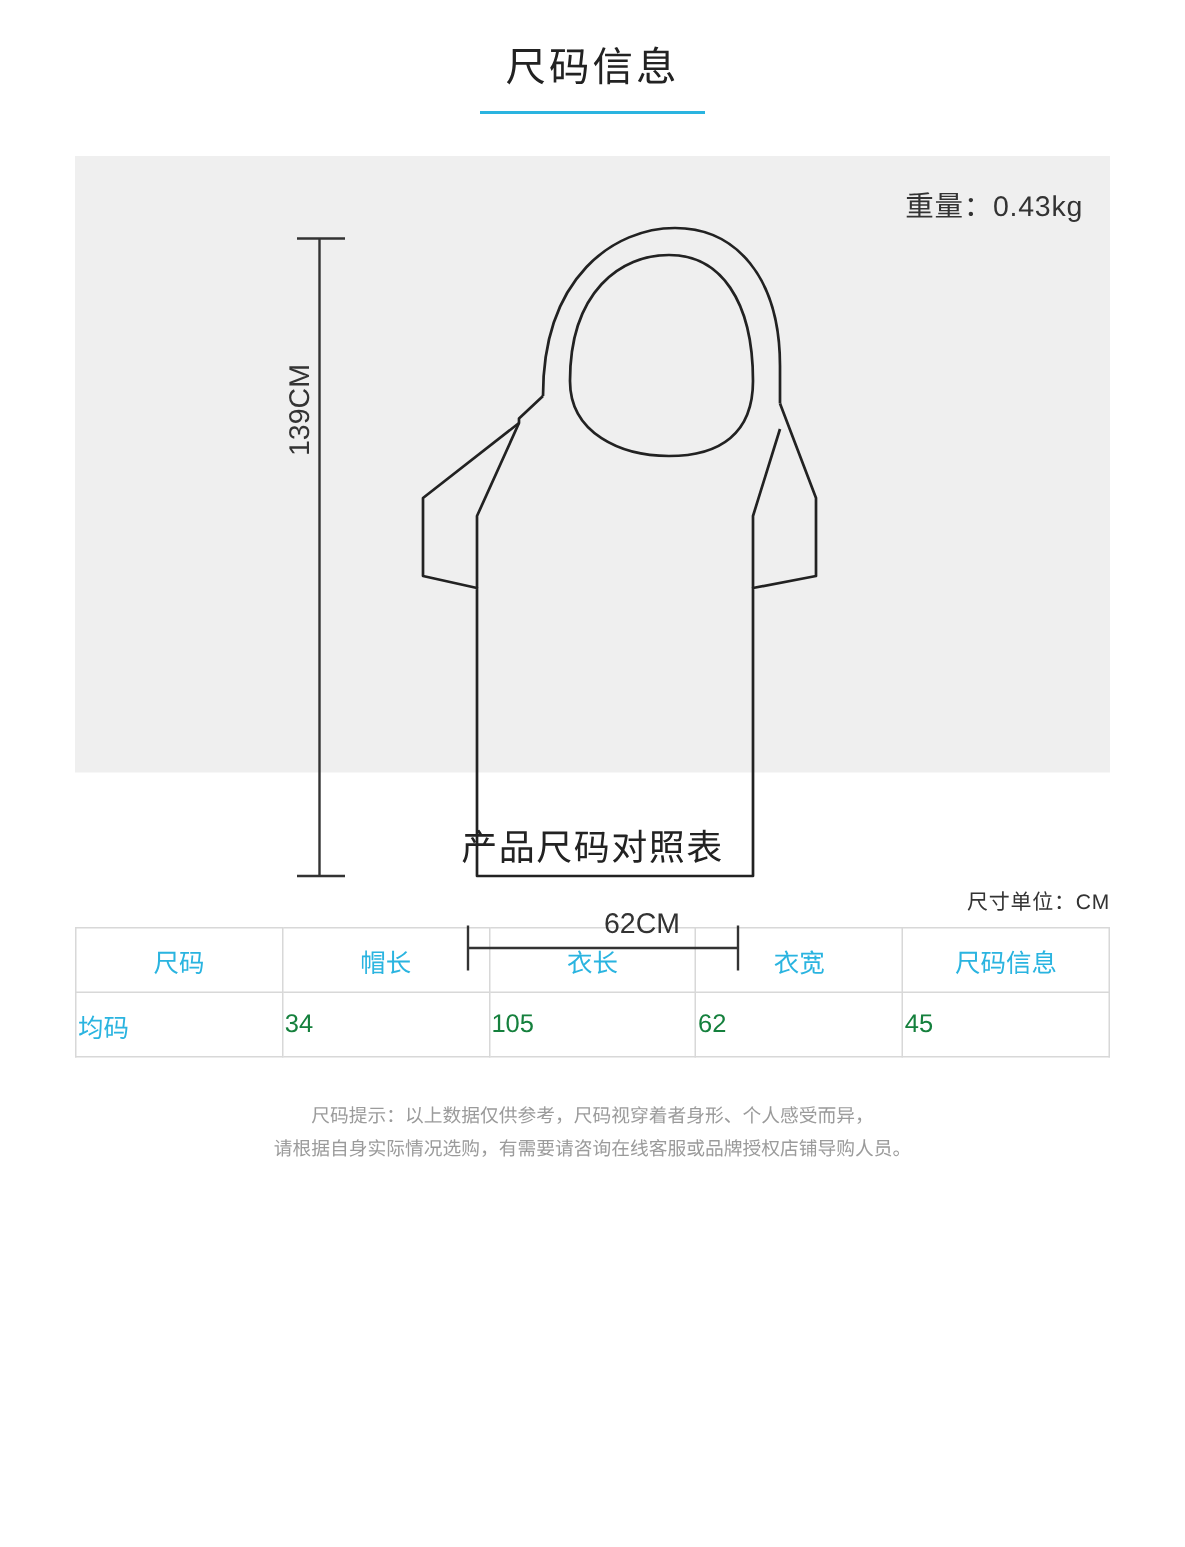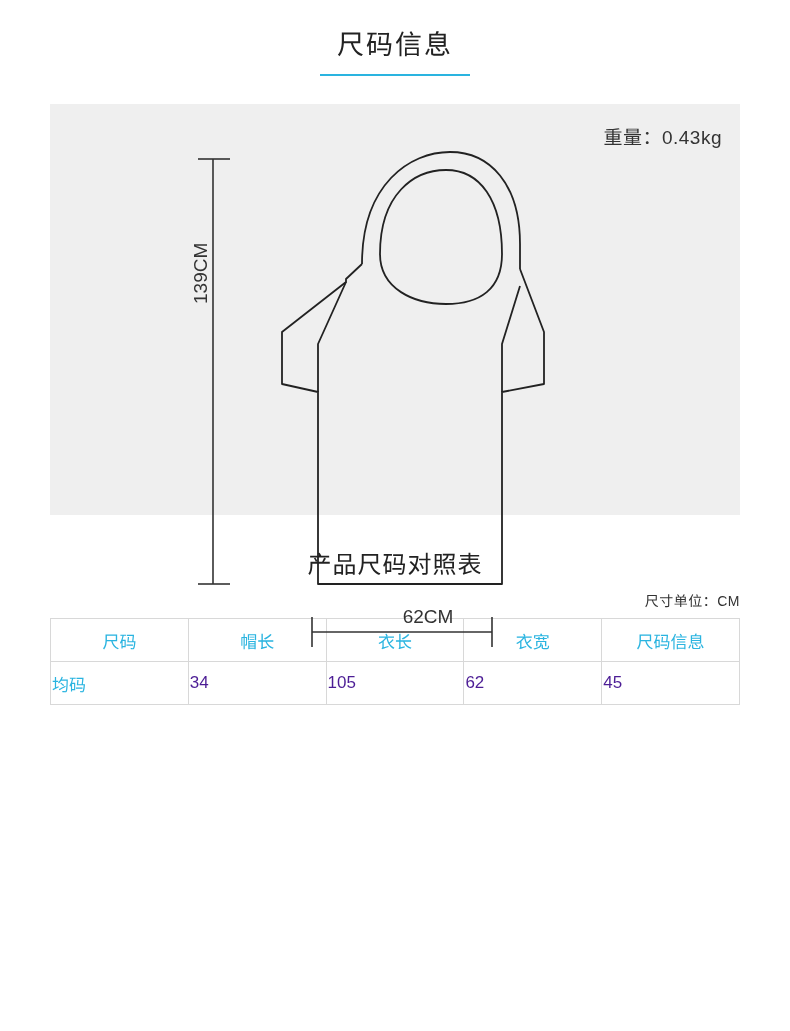--- a/index.html
+++ b/index.html
@@ -116,21 +116,21 @@
     border: 1px solid #d8d8d8;
     height: 40px;
     font-weight: normal;
     font-size: 17px;
   }
   table.size-table thead th {
     color: #2ab4e0;
     background: #ffffff;
   }
   table.size-table tbody td {
-    color: #4c1d95;
+    color: #15803d;
   }
   table.size-table tbody td.first-col {
     color: #2ab4e0;
   }
 
   
   .footnotes {
     margin-top: 28px;
     text-align: center;
     color: #9b9b9b;
@@ -201,14 +201,18 @@
       <tr>
         <td class="first-col">均码</td>
         <td>34</td>
         <td>105</td>
         <td>62</td>
         <td>45</td>
       </tr>
     </tbody>
   </table>
 
+  <div class="footnotes">
+    <div>尺码提示：以上数据仅供参考，尺码视穿着者身形、个人感受而异，</div>
+    <div>请根据自身实际情况选购，有需要请咨询在线客服或品牌授权店铺导购人员。</div>
+  </div>
 
 </div>
 
 </body></html>

